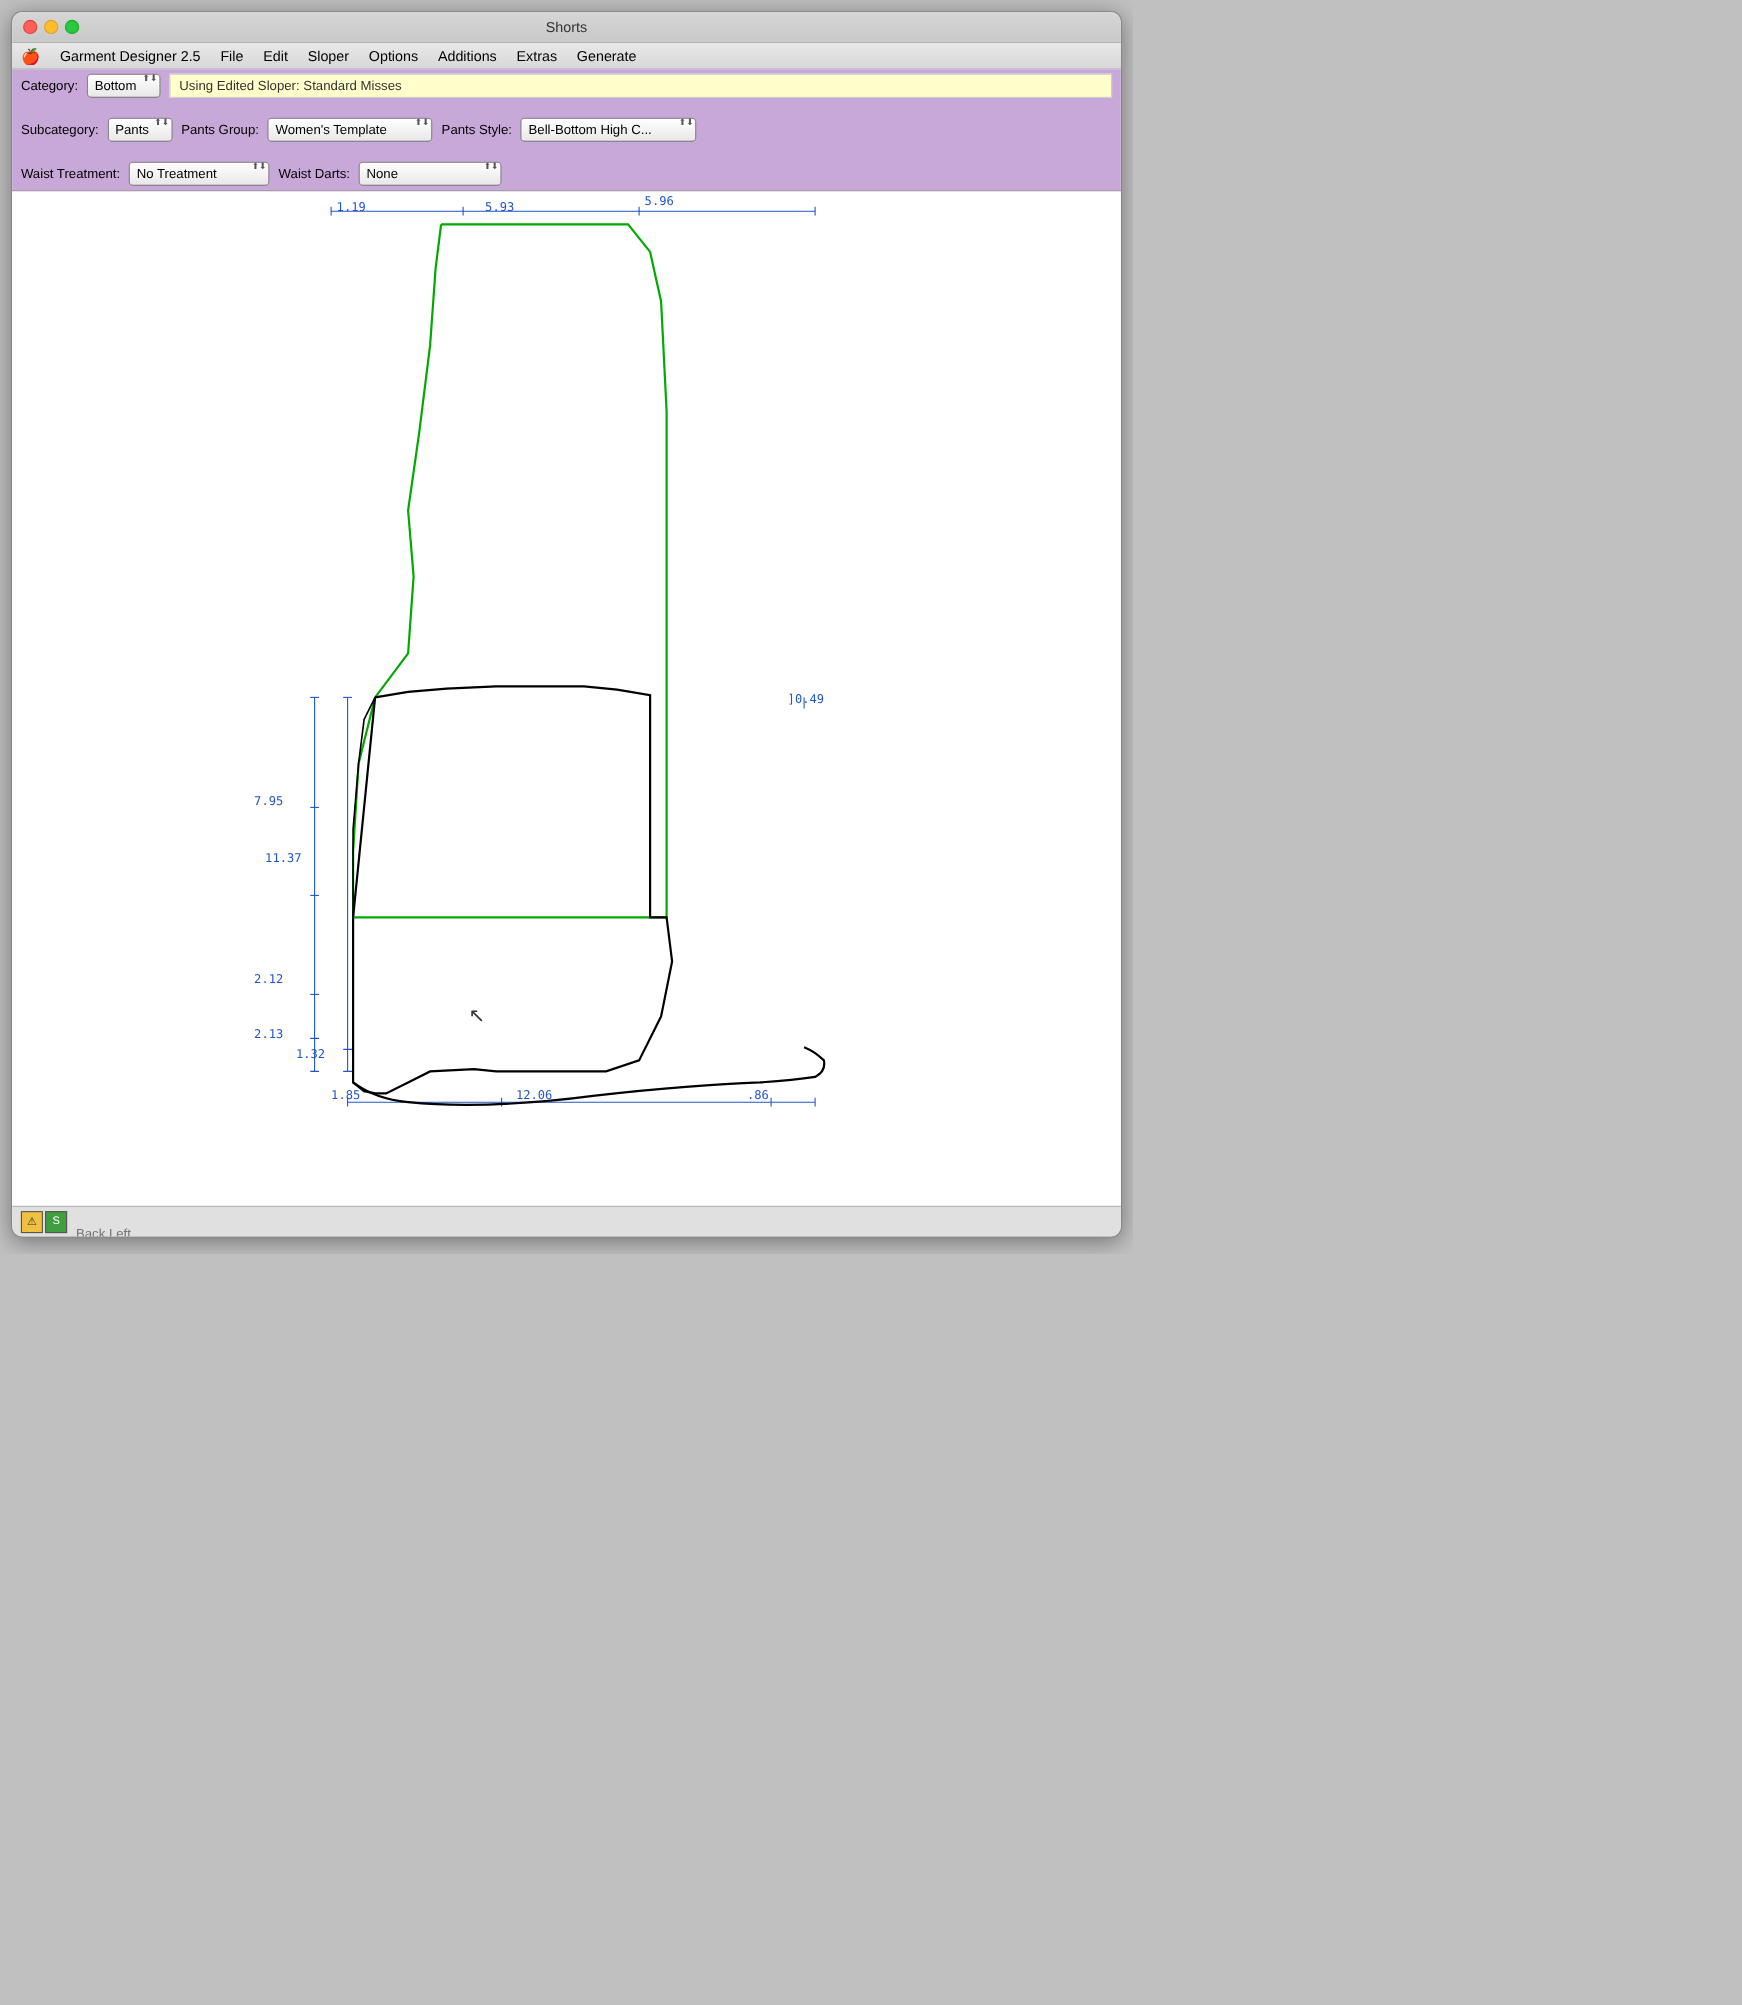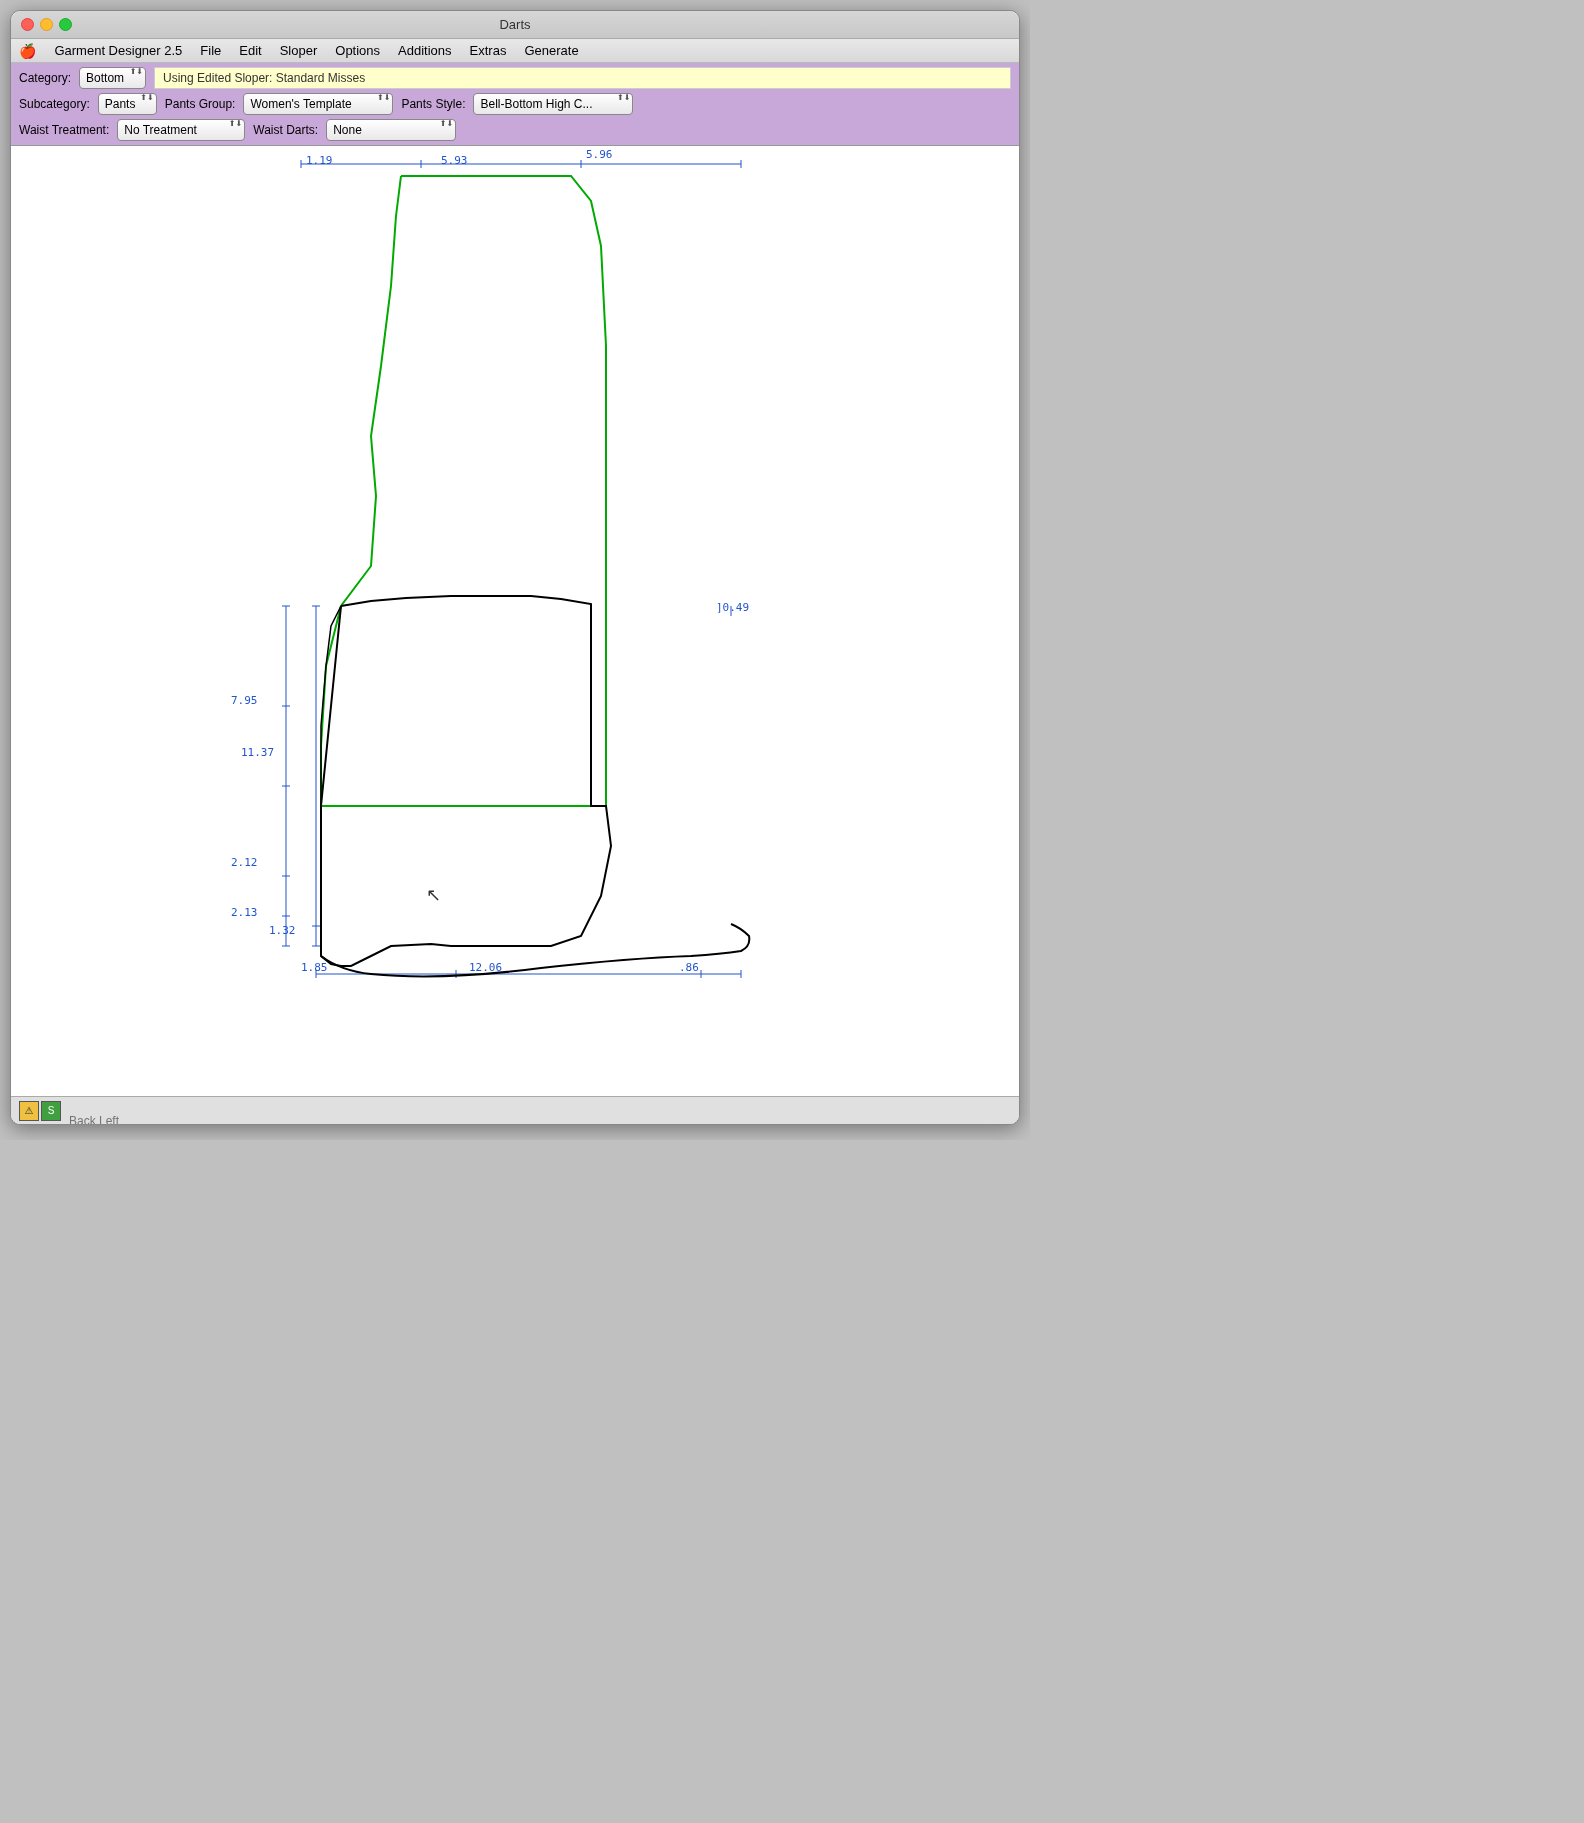--- a/index.html
+++ b/index.html
@@ -71,21 +71,21 @@
       color: #000;
       cursor: pointer;
       border-radius: 3px;
     }
     
     .toolbar {
       background: #c8a8d8;
       padding: 4px 8px;
       display: flex;
       flex-direction: column;
-      gap: 4px;
+      gap: 18px;
       border-bottom: 1px solid #999;
     }
     .toolbar-row {
       display: flex;
       align-items: center;
       gap: 8px;
     }
     .toolbar-label {
       font-size: 12px;
       color: #000;
@@ -178,21 +178,21 @@
 <body>
 
 <div class="window">
 
   <div class="titlebar">
     <div class="traffic-lights">
       <div class="tl tl-close"></div>
       <div class="tl tl-min"></div>
       <div class="tl tl-max"></div>
     </div>
-    <div class="titlebar-title">Darts</div>
+    <div class="titlebar-title">Shorts</div>
   </div>
 
   <div class="menubar">
     <span class="apple-logo">🍎</span>
     <span class="menu-item">Garment Designer 2.5</span>
     <span class="menu-item">File</span>
     <span class="menu-item">Edit</span>
     <span class="menu-item">Sloper</span>
     <span class="menu-item">Options</span>
     <span class="menu-item">Additions</span>

